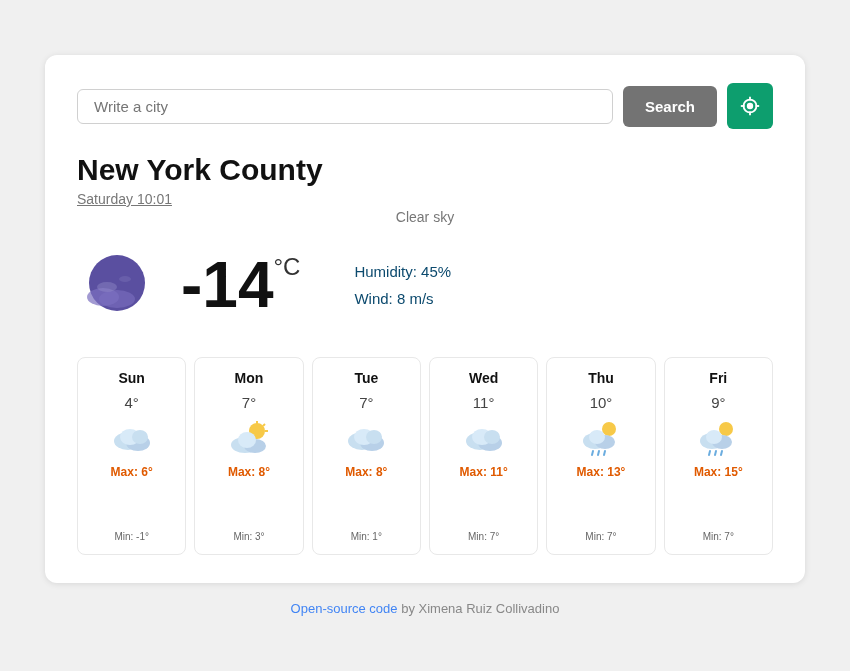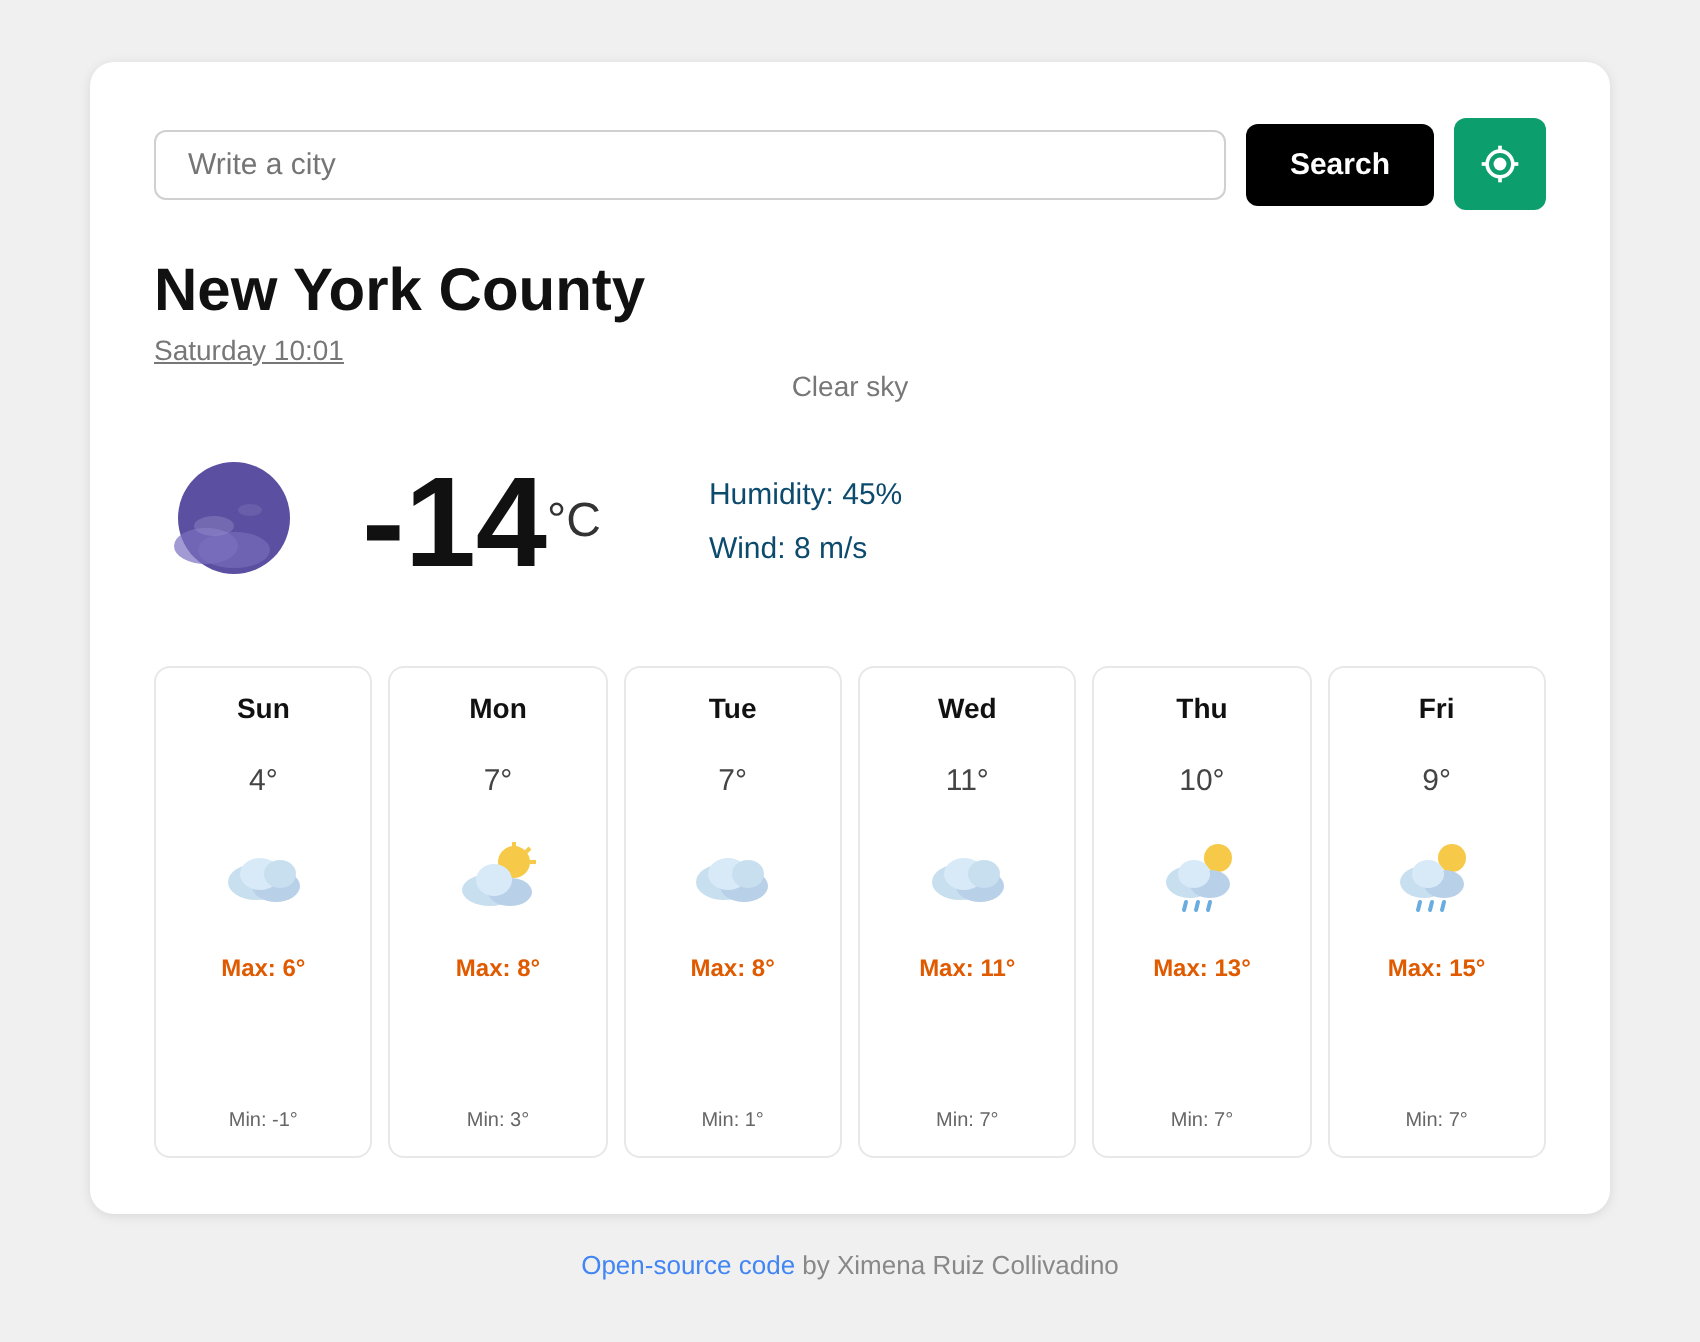--- a/index.html
+++ b/index.html
@@ -32,21 +32,21 @@
     .search-input {
       flex: 1;
       border: 1.5px solid #d0d0d0;
       border-radius: 6px;
       padding: 8px 16px;
       font-size: 15px;
       color: #888;
       outline: none;
     }
     .search-btn {
-      background: #000000;
+      background: #737373;
       color: #fff;
       border: none;
       border-radius: 6px;
       padding: 12px 22px;
       font-size: 15px;
       font-weight: 600;
       cursor: pointer;
       white-space: nowrap;
     }
     .location-btn {
@@ -118,21 +118,21 @@
       gap: 8px;
     }
     .forecast-card {
       flex: 1;
       border: 1.5px solid #e8e8e8;
       border-radius: 8px;
       padding: 12px 8px;
       display: flex;
       flex-direction: column;
       align-items: center;
-      gap: 20px;
+      gap: 8px;
     }
     .forecast-day {
       font-weight: 700;
       font-size: 14px;
       color: #111;
     }
     .forecast-temp {
       font-size: 15px;
       color: #444;
     }
@@ -199,21 +199,21 @@
     <svg class="moon-icon" viewBox="0 0 80 80" xmlns="http://www.w3.org/2000/svg">
       <circle cx="40" cy="38" r="28" fill="#5a4fa0"></circle>
 
       <ellipse cx="26" cy="52" rx="16" ry="9" fill="#7b6fbf" opacity="0.7"></ellipse>
       <ellipse cx="40" cy="54" rx="18" ry="9" fill="#7b6fbf" opacity="0.6"></ellipse>
 
       <ellipse cx="30" cy="42" rx="10" ry="5" fill="#a09ad0" opacity="0.35"></ellipse>
       <ellipse cx="48" cy="34" rx="6" ry="3" fill="#a09ad0" opacity="0.2"></ellipse>
     </svg>
 
-    <div style="display:flex; align-items:center;">
+    <div style="display:flex; align-items:flex-start;">
       <span class="temperature">-14</span>
       <span class="temp-unit">°C</span>
     </div>
 
     <div class="weather-details">
       <div>Humidity: 45%</div>
       <div>Wind: 8 m/s</div>
     </div>
   </div>
 

